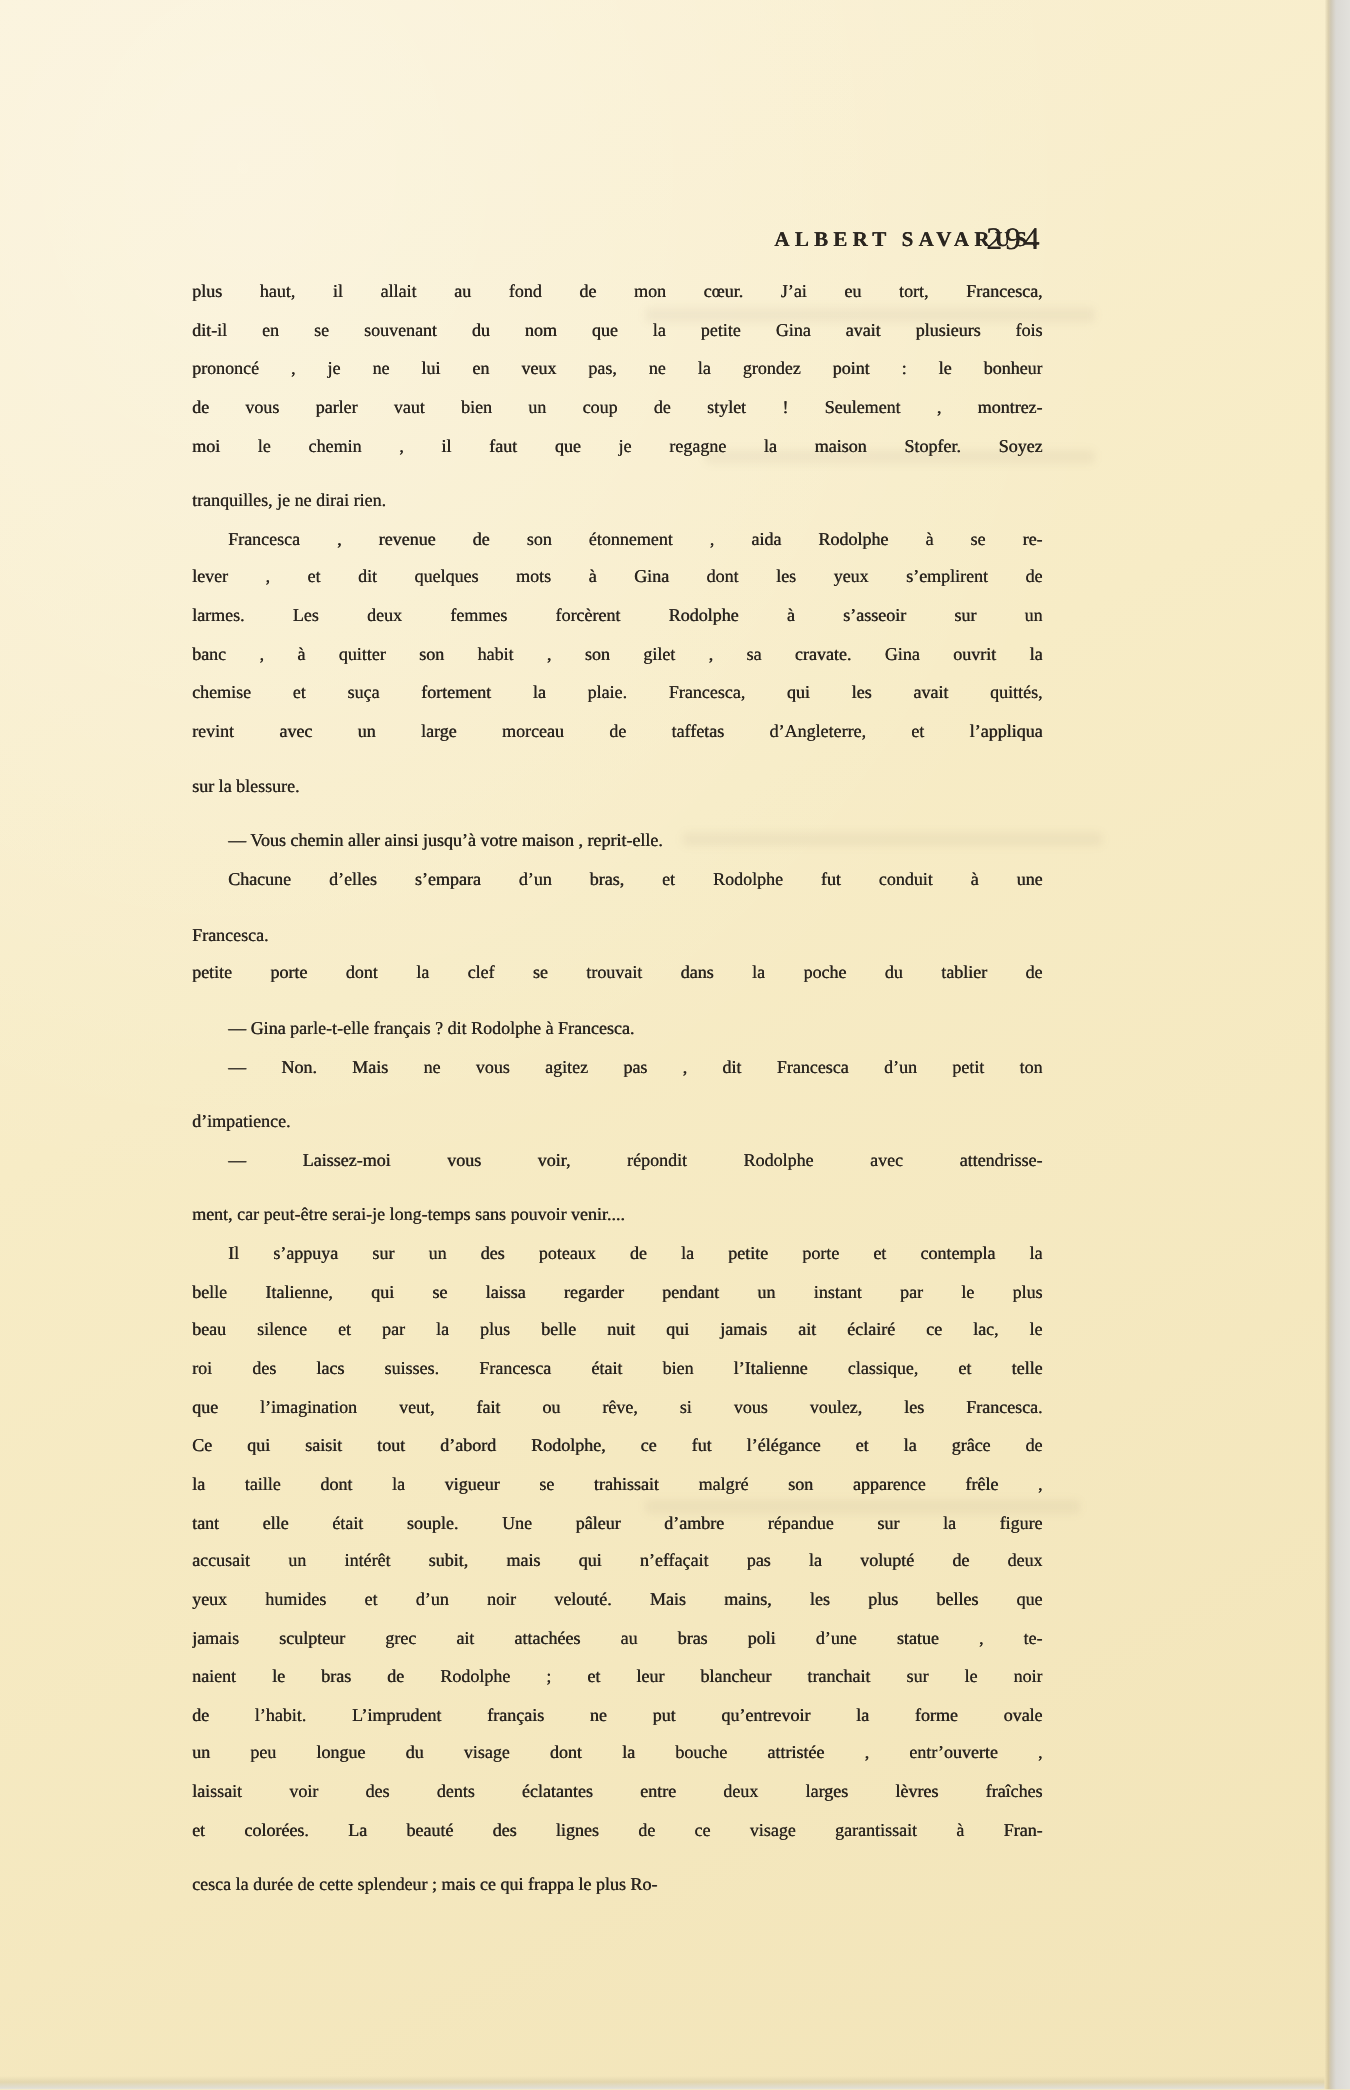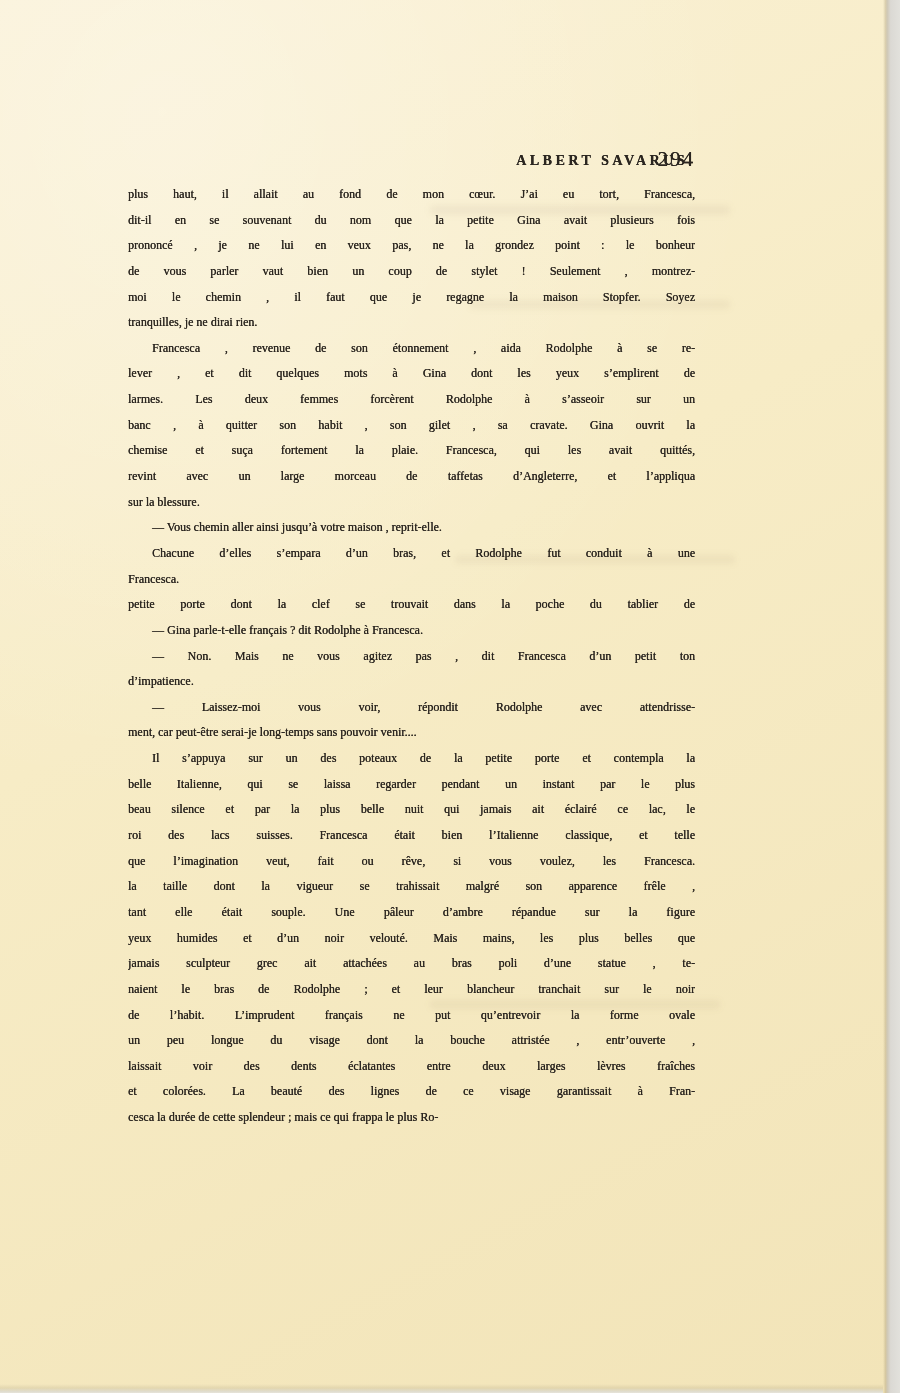--- a/index.html
+++ b/index.html
@@ -67,21 +67,21 @@
     color: var(--ink);
     font-size: 12px;
     text-shadow: 0.25px 0 0 currentColor; 
   }
   .paragraph { margin: 0; }
   .text-line {
     height: 25.65px; line-height: 25.65px;
     text-align: justify; text-align-last: justify;
     overflow: hidden; white-space: normal;
   }
-  .text-line.last { text-align-last: left; }
+  .text-line.last { text-align-last: left; margin-top: 11px; }
   .text-line.indent { text-indent: 24px; }
 </style>
 </head>
 <body>
 
 <div class="scan-page">
 
   <div class="show-through st1"></div>
   <div class="show-through st2"></div>
   <div class="show-through st3"></div>
@@ -129,22 +129,24 @@
       <div class="paragraph">
         <div class="text-line indent">— Laissez-moi vous voir, répondit Rodolphe avec attendrisse-</div>
         <div class="text-line last">ment, car peut-être serai-je long-temps sans pouvoir venir....</div>
       </div>
       <div class="paragraph">
         <div class="text-line indent">Il s’appuya sur un des poteaux de la petite porte et contempla la</div>
         <div class="text-line">belle Italienne, qui se laissa regarder pendant un instant par le plus</div>
         <div class="text-line">beau silence et par la plus belle nuit qui jamais ait éclairé ce lac, le</div>
         <div class="text-line">roi des lacs suisses. Francesca était bien l’Italienne classique, et telle</div>
         <div class="text-line">que l’imagination veut, fait ou rêve, si vous voulez, les Francesca.</div>
+        <div class="text-line">Ce qui saisit tout d’abord Rodolphe, ce fut l’élégance et la grâce de</div>
         <div class="text-line">la taille dont la vigueur se trahissait malgré son apparence frêle ,</div>
         <div class="text-line">tant elle était souple. Une pâleur d’ambre répandue sur la figure</div>
+        <div class="text-line">accusait un intérêt subit, mais qui n’effaçait pas la volupté de deux</div>
         <div class="text-line">yeux humides et d’un noir velouté. Mais mains, les plus belles que</div>
         <div class="text-line">jamais sculpteur grec ait attachées au bras poli d’une statue , te-</div>
         <div class="text-line">naient le bras de Rodolphe ; et leur blancheur tranchait sur le noir</div>
         <div class="text-line">de l’habit. L’imprudent français ne put qu’entrevoir la forme ovale</div>
         <div class="text-line">un peu longue du visage dont la bouche attristée , entr’ouverte ,</div>
         <div class="text-line">laissait voir des dents éclatantes entre deux larges lèvres fraîches</div>
         <div class="text-line">et colorées. La beauté des lignes de ce visage garantissait à Fran-</div>
         <div class="text-line last">cesca la durée de cette splendeur ; mais ce qui frappa le plus Ro-</div>
       </div>
     </div>

